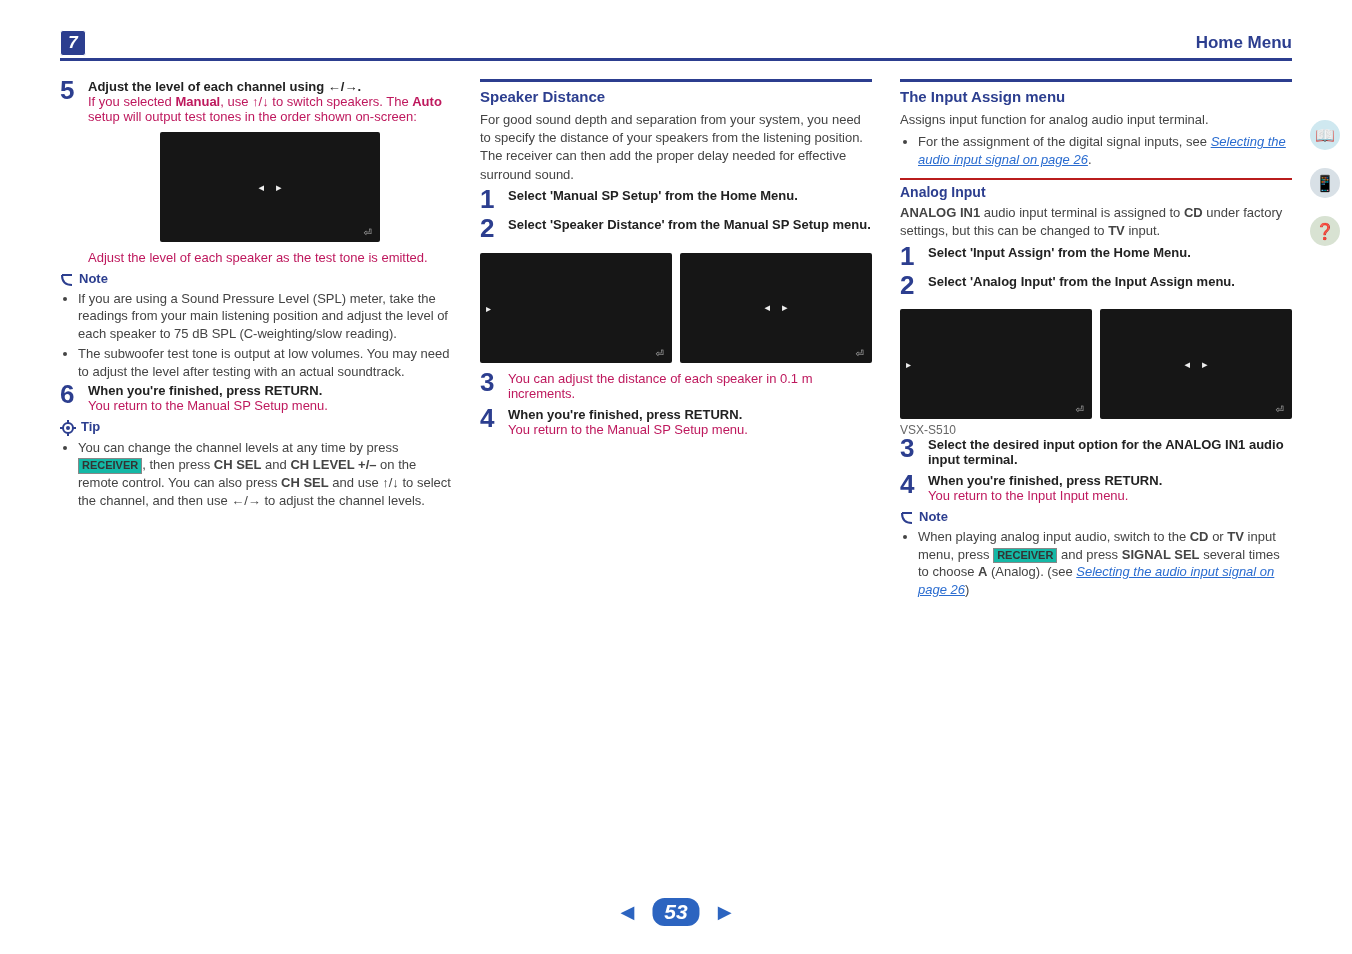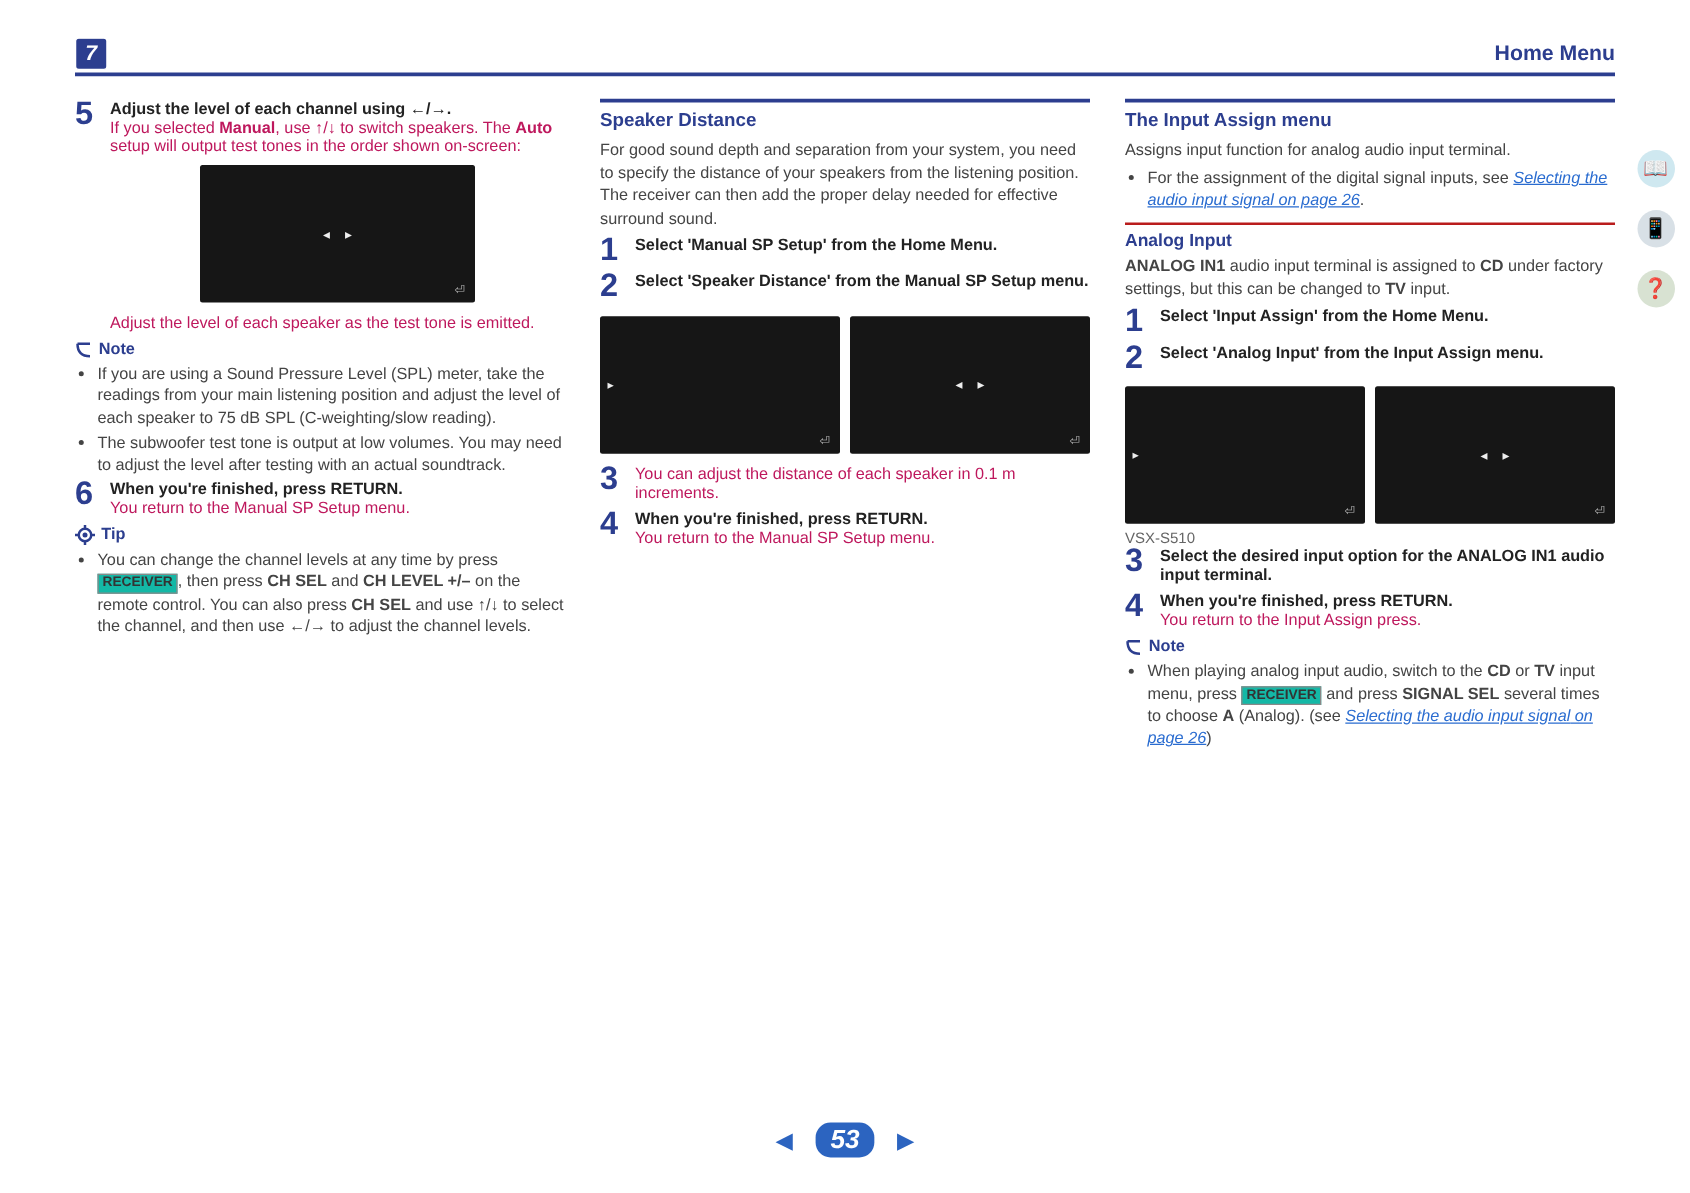--- a/index.html
+++ b/index.html
@@ -318,21 +318,21 @@
       <div class="step-body">
           <div class="step-title">Select the desired input option for the ANALOG IN1 audio input terminal.</div>
         </div>
     </div>
     <div class="step">
       <div class="step-num">4</div>
       <div class="step-body">
         <div class="step-title">
           <span>When you're finished, press </span><span>RETURN</span><span>.</span>
         </div>
-        <div class="step-desc">You return to the Input Assign press.</div>
+        <div class="step-desc">You return to the Input Input menu.</div>
       </div>
     </div>
 
     <div class="note-head">
       <span>
         <svg width="14" height="14">
             <path d="M2 2 L12 2 M2 2 Q2 12 12 12" stroke="#2c3e8f" stroke-width="2" fill="none"></path>
           </svg>
       </span>
       <span>Note</span>

